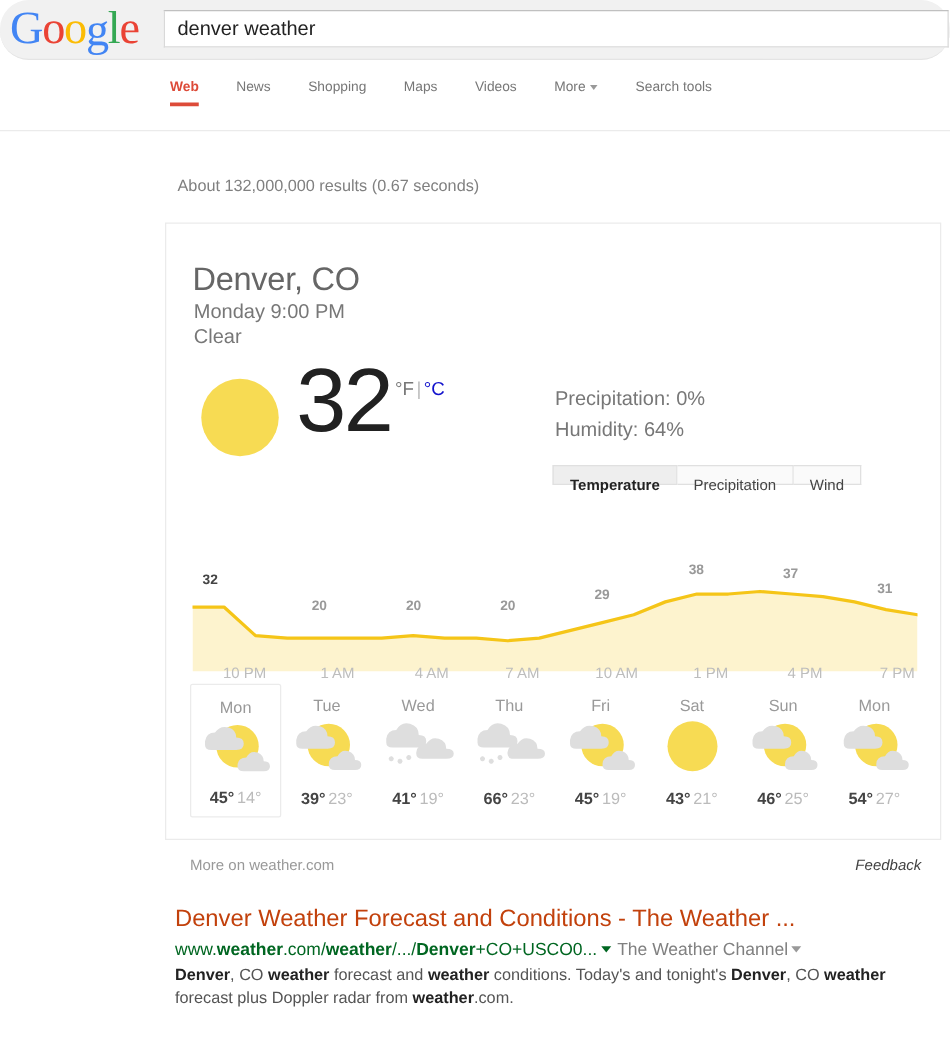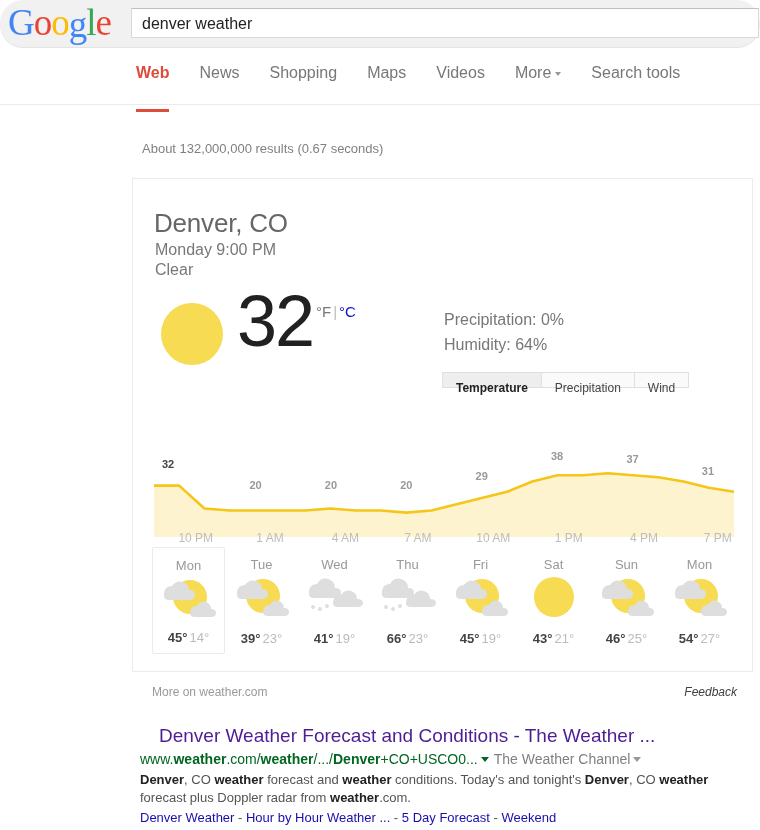--- a/index.html
+++ b/index.html
@@ -72,24 +72,24 @@
     border-bottom: 1px solid #ebebeb;
   }
   .navinner {
     position: absolute;
     left: 136px;
     top: 16px;
     display: flex;
     align-items: flex-start;
   }
   .navitem {
-    font-size: 16px;
+    font-size: 11px;
     color: #777;
     margin-right: 30px;
-    padding-bottom: 30px;
+    padding-bottom: 9px;
     cursor: pointer;
     white-space: nowrap;
     position: relative;
   }
   .navitem.active {
     color: #dd4b39;
     font-weight: bold;
   }
   .navitem.active::after {
     content: "";
@@ -321,25 +321,24 @@
 
   
   .result {
     position: absolute;
     left: 140px;
     top: 724px;
     width: 610px;
   }
   .rtitle {
     font-size: 19px;
-    color: #4c1d95;
+    color: #c2410c;
     line-height: 24px;
     cursor: pointer;
     white-space: nowrap;
-    margin-left: 19px;
   }
   .rurlline {
     margin-top: 2px;
     font-size: 14px;
     line-height: 19px;
     color: #006621;
     white-space: nowrap;
   }
   .rurlline b { font-weight: bold; }
   .gcaret {
@@ -542,16 +541,15 @@
     <div class="moreon">More on weather.com</div>
     <div class="feedback">Feedback</div>
   </div>
 
   <div class="result">
     <div class="rtitle">Denver Weather Forecast and Conditions - The Weather ...</div>
     <div class="rurlline">
       <span id="url-parts"><span>www.</span><b>weather</b><span>.com/</span><b>weather</b><span>/.../</span><b>Denver</b><span>+CO+USCO0...</span></span><i class="gcaret"></i><span class="rsource">The Weather Channel</span><i class="gcaret gray"></i>
     </div>
     <div class="rsnippet" id="snippet"><b>Denver</b><span>, CO </span><b>weather</b><span> forecast and </span><b>weather</b><span> conditions. Today's and tonight's </span><b>Denver</b><span>, CO </span><b>weather</b><span> forecast plus Doppler radar from </span><b>weather</b><span>.com.</span></div>
-    <div class="rsitelinks" id="sitelinks"><a>Denver Weather</a><span class="sl-sep"> - </span><a>Hour by Hour Weather ...</a><span class="sl-sep"> - </span><a>5 Day Forecast</a><span class="sl-sep"> - </span><a>Weekend</a></div>
   </div>
 
 </div>
 
 </body></html>

